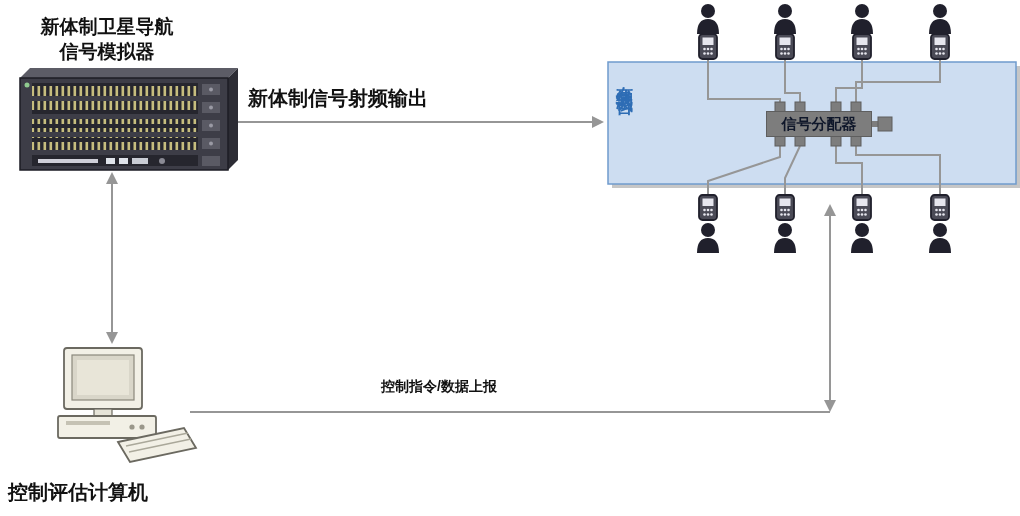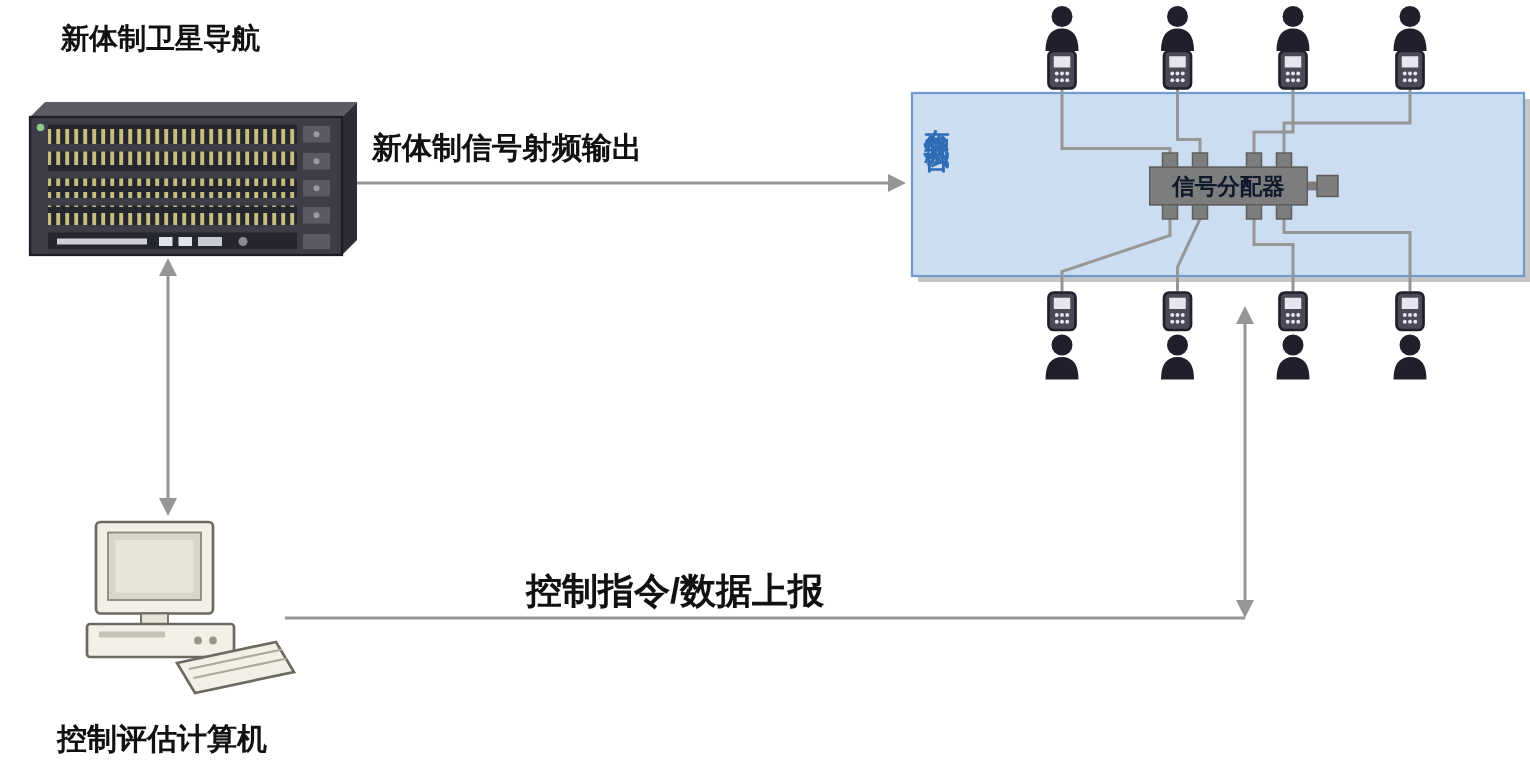--- a/index.html
+++ b/index.html
@@ -4,22 +4,22 @@
 <style>
   html,body { margin:0; padding:0; background:#ffffff; }
   .canvas {
     position:relative; width:1020px; height:516px; background:#ffffff;
     font-family:"Liberation Sans", sans-serif; overflow:hidden;
   }
   .canvas svg { position:absolute; left:0; top:0; }
   .label { position:absolute; font-weight:700; color:#111111; }
   .sim-label  { left:0px;   top:14px;  width:214px; text-align:center; font-size:19px; line-height:1.32; }
   .rf-label   { left:248px; top:85px;  width:312px; text-align:left; font-size:20px; }
-  .ctrl-label { left:300px; top:378px; width:300px; text-align:center; font-size:24px; }
-  .pc-label   { left:8px;   top:479px; width:200px; text-align:center; font-size:20px; }
+  .ctrl-label { left:289px; top:378px; width:300px; text-align:center; font-size:14px; }
+  .pc-label   { left:8px;   top:479px; width:200px; font-size:20px; }
   .bench-label {
     position:absolute; left:613px; top:72px;
     writing-mode:vertical-rl; text-orientation:upright;
     color:#2e6db5; font-weight:700; font-size:17px; letter-spacing:3px;
   }
   .dist-box {
     position:absolute; left:766px; top:111px; width:106px; height:26px;
     background:#7d7d7d; border:1px solid #5e5e5e; box-sizing:border-box;
     color:#0f172a; font-weight:700; font-size:15px;
     display:flex; align-items:center; justify-content:center;
@@ -165,20 +165,21 @@
       <circle cx="132" cy="427" r="2.6" fill="#9a978a"></circle>
       <circle cx="142" cy="427" r="2.6" fill="#9a978a"></circle>
       <polygon points="118,442 184,428 196,448 130,462" fill="#f2f0e6" stroke="#6b6960" stroke-width="1.8"></polygon>
       <line x1="126" y1="446" x2="188" y2="433" stroke="#aaa89a" stroke-width="1.5"></line>
       <line x1="129" y1="452" x2="191" y2="439" stroke="#aaa89a" stroke-width="1.5"></line>
     </g>
   </svg>
 
   <div class="label sim-label">
     <div>新体制卫星导航</div>
+    <div>信号模拟器</div>
   </div>
 
   <div class="label rf-label">新体制信号射频输出</div>
 
   <div class="bench-label">有线测试台</div>
 
   <div class="dist-box">信号分配器</div>
 
   <div class="label ctrl-label">控制指令/数据上报</div>
 

